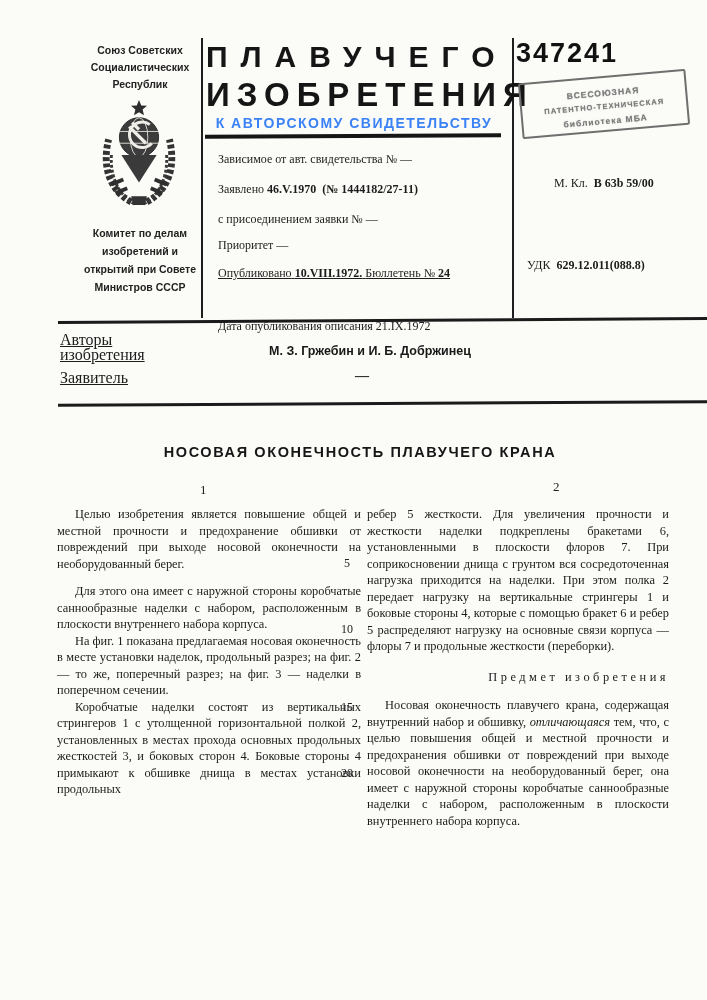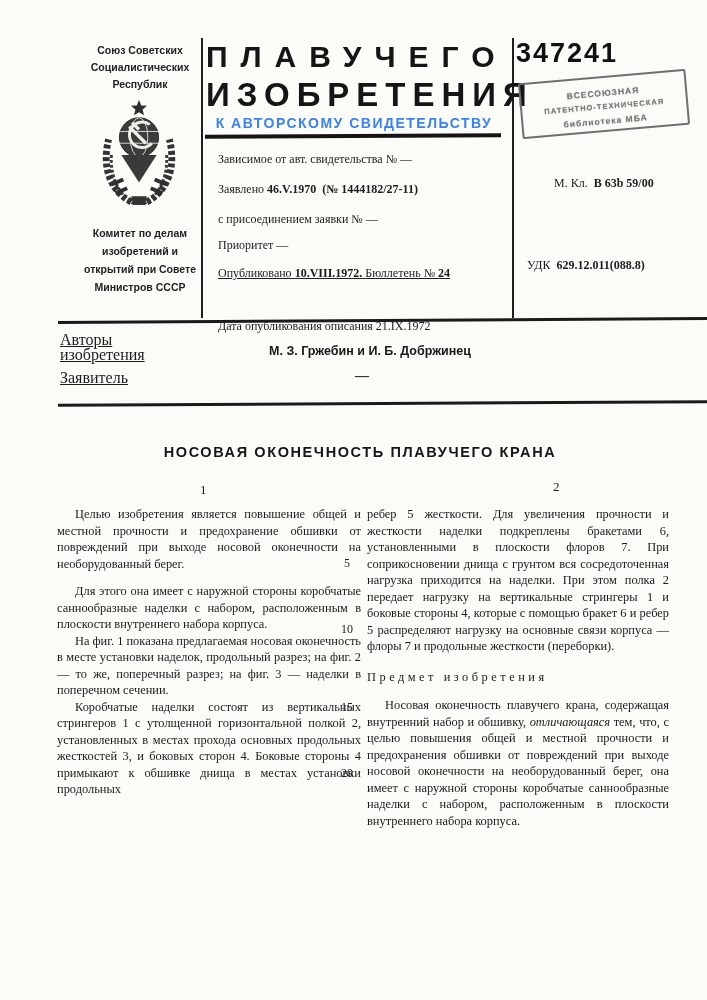--- a/index.html
+++ b/index.html
@@ -89,21 +89,21 @@
 
   
   .col{
     position:absolute;top:506px;width:304px;
     font-size:12.4px;line-height:16.5px;text-align:justify;color:#1b1b1b;
   }
   .col p{margin:0;text-indent:18px;}
   .col p.cont{text-indent:0;}
   .col p.gap{margin-top:11px;}
   .claim-heading{
-    text-align:left;text-indent:0 !important;
+    text-align:right;text-indent:0 !important;
     letter-spacing:3.5px;margin-top:14px !important;margin-bottom:12px !important;
     white-space:nowrap;
   }
   .ital{font-style:italic;}
   .gutter-num{
     position:absolute;left:334px;width:26px;text-align:center;
     font-size:12px;color:#222;
   }
 </style>
 </head>

